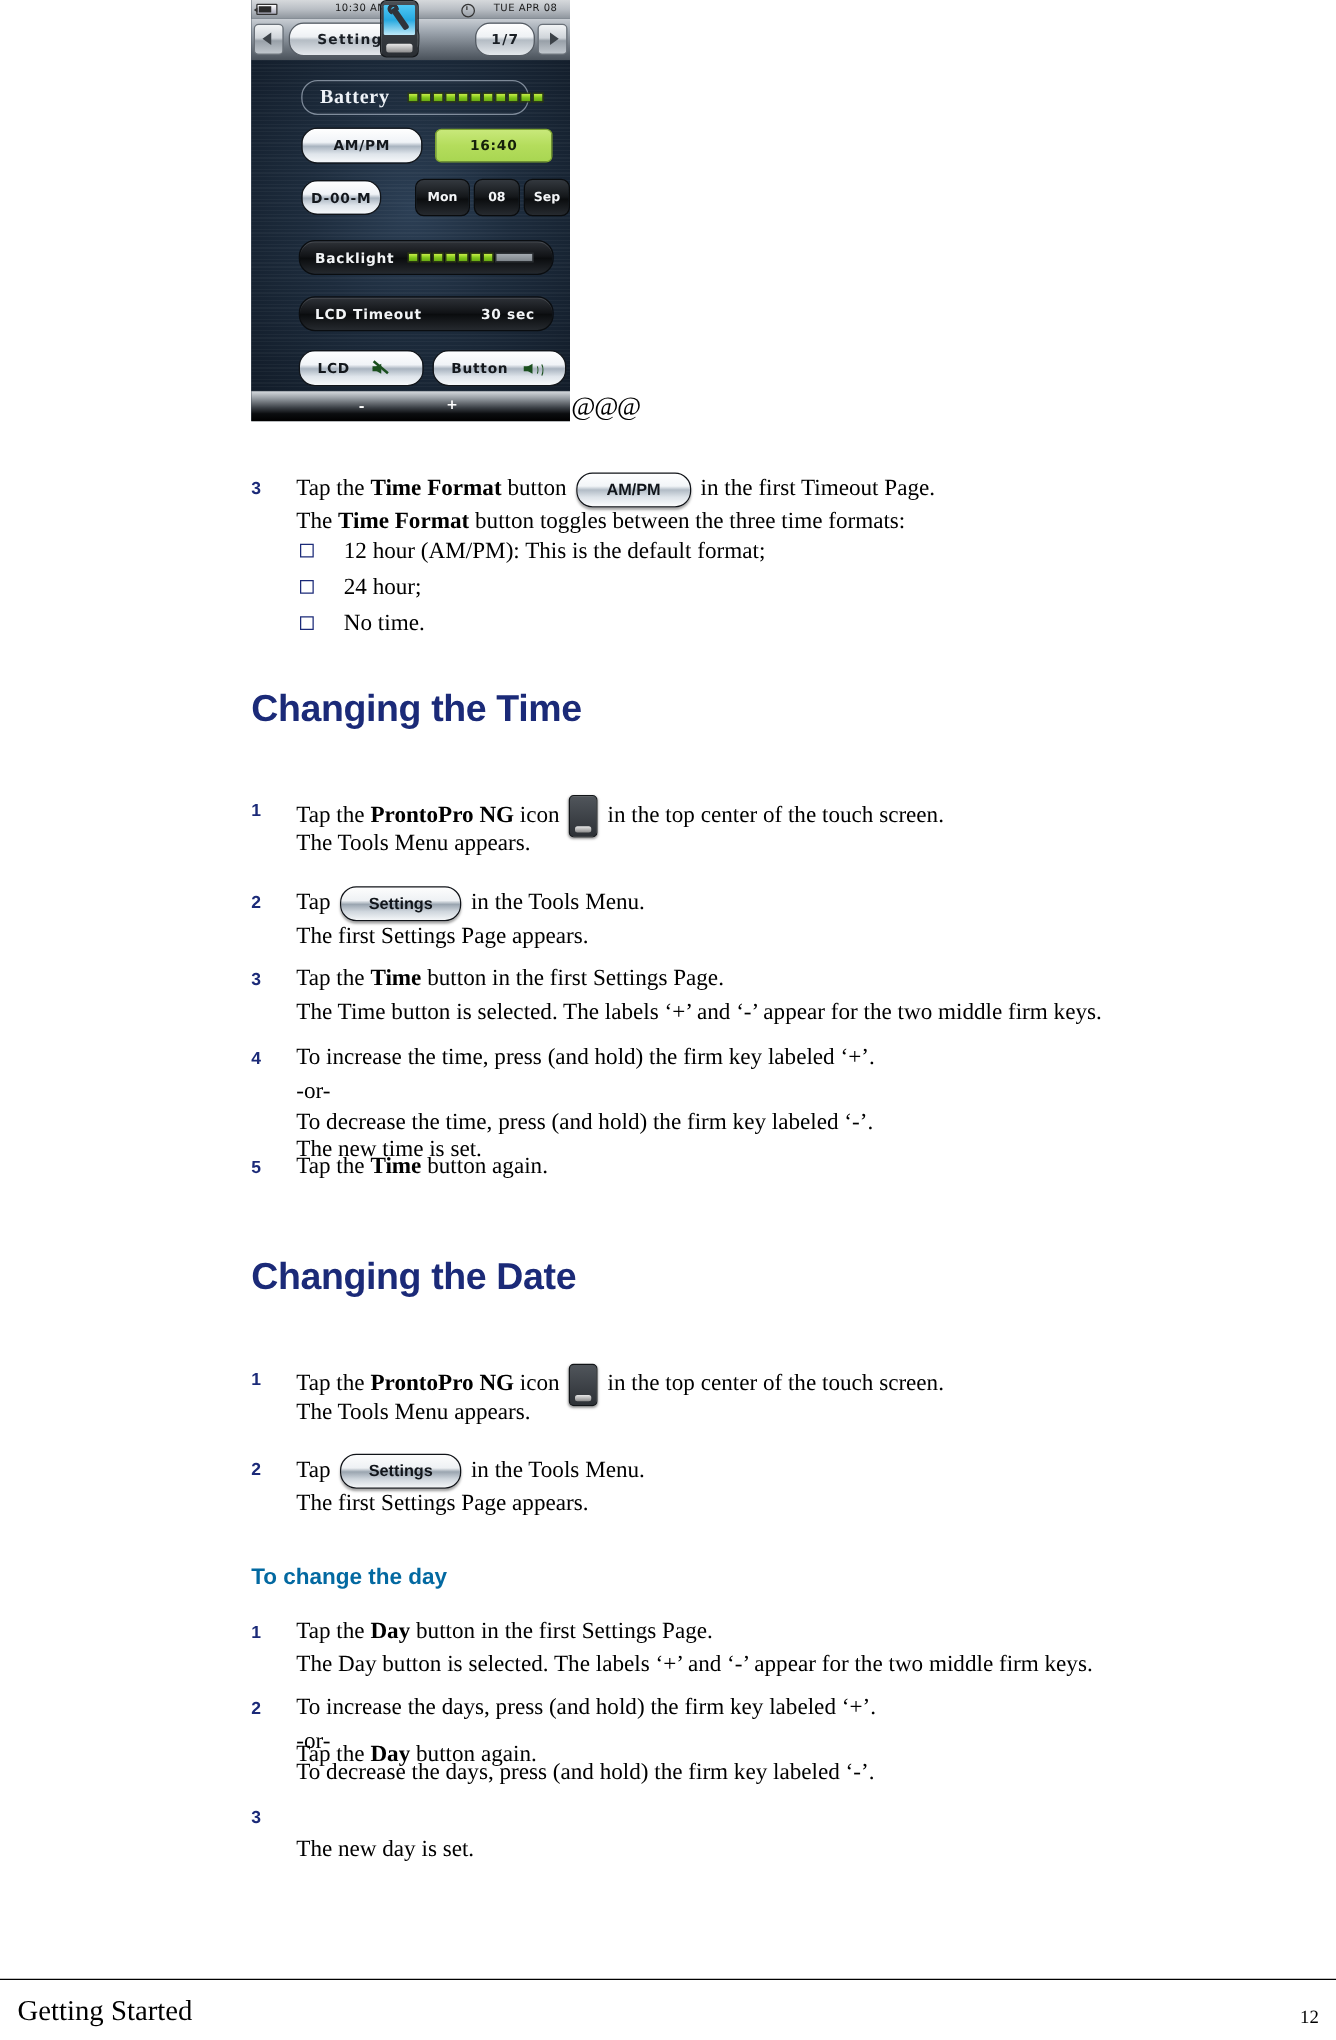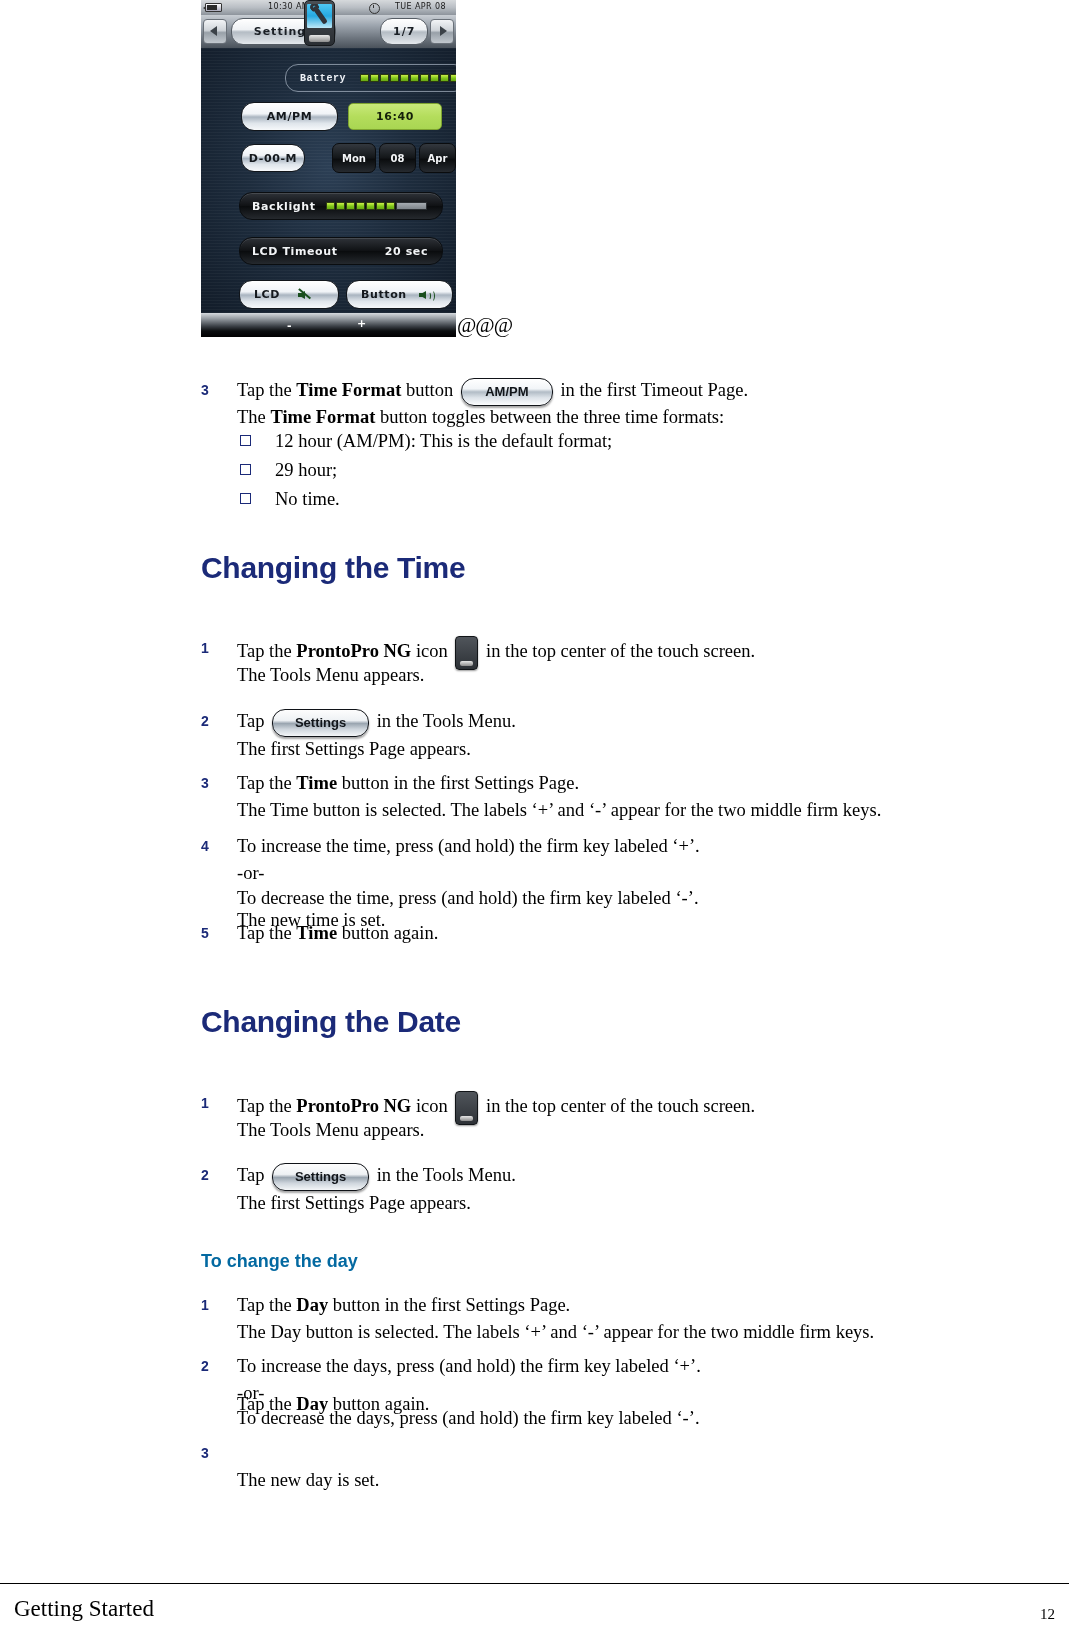--- a/index.html
+++ b/index.html
@@ -208,26 +208,25 @@
     font-weight: bold;
     color: #f2f4f6;
     letter-spacing: 0.6px;
   }
   .outline-pill {
     background: transparent;
     border: 1px solid rgba(210,220,235,0.55);
     border-radius: 13px;
     display: flex;
     align-items: center;
-    font-family: Liberation Mono, monospace;
-    font-size: 10px;
+    font-family: Liberation Serif, serif;
+    font-size: 16px;
     font-weight: bold;
     color: #eef2f7;
     letter-spacing: 0.6px;
-    margin-left: 44px;
   }
   .light-pill {
     background: linear-gradient(180deg,#ffffff 0%, #f0f3f7 40%, #a9b4c0 52%, #dfe5eb 75%, #f6f8fa 100%);
     border: 1px solid #11151a;
     border-radius: 13px;
     display: flex;
     align-items: center;
     justify-content: center;
     font-family: "DejaVu Sans", sans-serif;
     font-size: 11px;
@@ -484,39 +483,39 @@
             <i class="seg"></i>
         </span>
       </div>
 
       <div class="dev-row light-pill" style="left:40px; top:54px; width:95px; height:27px;">AM/PM</div>
       <div class="dev-row green-field" style="left:147px; top:55px; width:92px; height:25px;">16:40</div>
 
       <div class="dev-row light-pill" style="left:40px; top:96px; width:62px; height:26px;">D-00-M</div>
       <div class="dev-row date-chip" style="left:131px; top:95px; width:42px; height:28px;">Mon</div>
       <div class="dev-row date-chip" style="left:178px; top:95px; width:35px; height:28px;">08</div>
-      <div class="dev-row date-chip" style="left:218px; top:95px; width:35px; height:28px;">Apr</div>
+      <div class="dev-row date-chip" style="left:218px; top:95px; width:35px; height:28px;">Sep</div>
 
       <div class="dev-row dark-pill" style="left:38px; top:144px; width:202px; height:26px;">
         <span style="margin-left:12px;">Backlight</span>
         <span class="bar-seg-wrap" style="margin-left:10px;">
           <i class="seg"></i>
             <i class="seg"></i>
             <i class="seg"></i>
             <i class="seg"></i>
           <i class="seg"></i>
             <i class="seg"></i>
             <i class="seg"></i>
           <i class="seg track"></i>
         </span>
       </div>
 
       <div class="dev-row dark-pill" style="left:38px; top:189px; width:202px; height:26px;">
         <span style="margin-left:12px;">LCD Timeout</span>
-        <span style="margin-left:auto; margin-right:14px;">20 sec</span>
+        <span style="margin-left:auto; margin-right:14px;">30 sec</span>
       </div>
 
       <div class="dev-row light-pill" style="left:38px; top:232px; width:98px; height:27px; justify-content:flex-start;">
         <span style="margin-left:14px;">LCD</span>
         <span class="spk-icon" style="margin-left:18px; color:#1a4f1e;">
           <i class="box"></i>
             <i class="cone"></i>
             <i class="slash"></i>
         </span>
       </div>
@@ -546,21 +545,21 @@
   <div class="line" style="top:378px;">
     <span>Tap the </span><b>Time Format</b><span> button </span><span class="inline-btn">AM/PM</span><span> in the first Timeout Page.</span>
   </div>
   <div class="line" style="top:405px;">
     <span>The </span><b>Time Format</b><span> button toggles between the three time formats:</span>
   </div>
 
   <div class="bullet-sq" style="top:435px;"></div>
   <div class="line ind" style="top:429px;">12 hour (AM/PM): This is the default format;</div>
   <div class="bullet-sq" style="top:464px;"></div>
-  <div class="line ind" style="top:458px;">29 hour;</div>
+  <div class="line ind" style="top:458px;">24 hour;</div>
   <div class="bullet-sq" style="top:493px;"></div>
   <div class="line ind" style="top:487px;">No time.</div>
 
   <h1 class="heading" style="top:551px;">Changing the Time</h1>
 
   <div class="num" style="top:640px;">1</div>
   <div class="line" style="top:636px;">
     <span>Tap the </span><b>ProntoPro NG</b><span> icon </span><span class="inline-pda"><span class="lcd"></span><span class="keys"></span></span><span> in the top center of the touch screen.</span>
   </div>
   <div class="line" style="top:663px;">The Tools Menu appears.</div>

